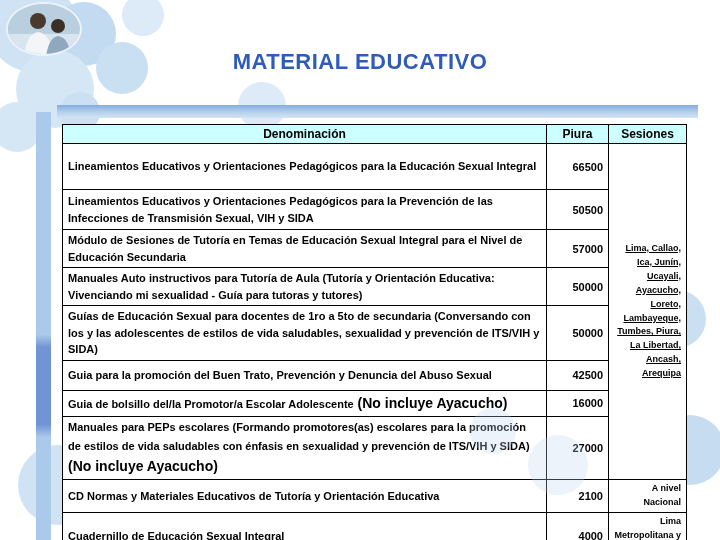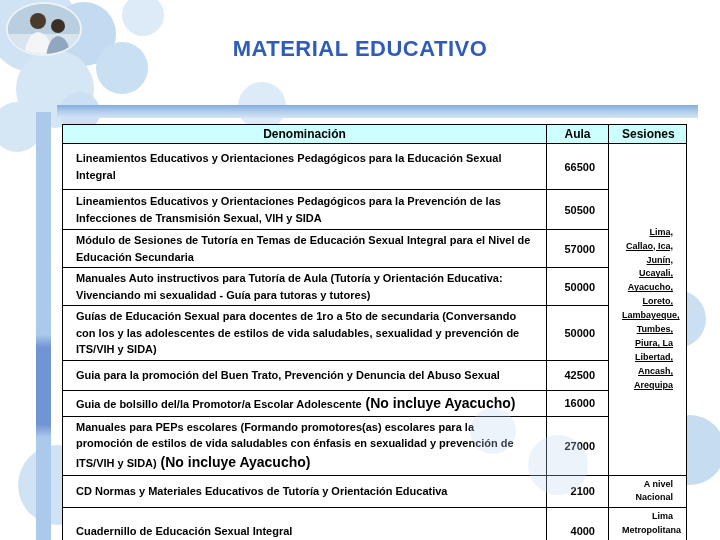--- a/index.html
+++ b/index.html
@@ -8,31 +8,31 @@
   .slide { position:relative; width:720px; height:540px; background:#ffffff; overflow:hidden; }
 
   .circle { position:absolute; border-radius:50%; z-index:0; }
   .circle.over { z-index:3; }
 
   .vbar { position:absolute; left:36px; top:112px; width:15px; height:428px; z-index:1;
           background:linear-gradient(180deg,#abc9ea 0%,#abc9ea 52%,#7194d4 55%,#7194d4 73%,#abc9ea 76%,#abc9ea 100%); }
   .hbar { position:absolute; left:57px; top:105px; width:641px; height:13px; z-index:1;
           background:linear-gradient(180deg,#84acde 0%,#b5d0ec 55%,#d3e4f4 100%); }
 
-  .title { position:absolute; left:0; top:36px; width:720px; text-align:center;
+  .title { position:absolute; left:0; top:49px; width:720px; text-align:center;
            font-size:22px; font-weight:bold; color:#2f5cb8; letter-spacing:0.5px; z-index:2; }
 
   .logo { position:absolute; left:6px; top:2px; width:76px; height:54px; border-radius:50%;
           overflow:hidden; border:2px solid #eef3f9; z-index:2;
           background:linear-gradient(135deg,#9db8cf 0%,#cfdde9 60%,#e9f1f7 100%); }
 
   table.mat { position:absolute; left:62px; top:124px; width:624px; border-collapse:collapse;
               background:#ffffff; z-index:2; table-layout:fixed; }
   table.mat th, table.mat td { border:1.5px solid #000; color:#000; font-weight:bold;
-              padding:2px 13px; vertical-align:middle; }
+              padding:2px 5px; vertical-align:middle; }
   table.mat th { background:#ccffff; text-align:center; font-size:12px; height:17px; }
   col.c-den { width:484px; } col.c-total { width:62px; } col.c-reg { width:78px; }
   td.den   { text-align:left; font-size:11px; line-height:1.5; }
   td.total { text-align:right; font-size:11px; }
   td.region { font-size:9px; line-height:1.55; }
   td.region.center { text-align:right;text-decoration:underline; }
   td.region.left   { text-align:right; }
   .note { font-size:14px; font-weight:bold; }
 </style>
 </head>
@@ -76,21 +76,21 @@
 
   <table class="mat">
     <colgroup>
         <col class="c-den">
         <col class="c-total">
         <col class="c-reg">
       </colgroup>
     <thead>
       <tr>
         <th>Denominación</th>
-        <th>Aula</th>
+        <th>Piura</th>
         <th>Sesiones</th>
       </tr>
     </thead>
     <tbody>
         <tr style="height: 46px;">
           <td class="den">Lineamientos Educativos y Orientaciones Pedagógicos para la Educación Sexual Integral</td>
           <td class="total">66500</td>
           <td class="region center" rowspan="8">Lima, Callao, Ica, Junín, Ucayali, Ayacucho, Loreto, Lambayeque, Tumbes, Piura, La Libertad, Ancash, Arequipa</td>
         </tr>
         <tr style="height: 40px;">

